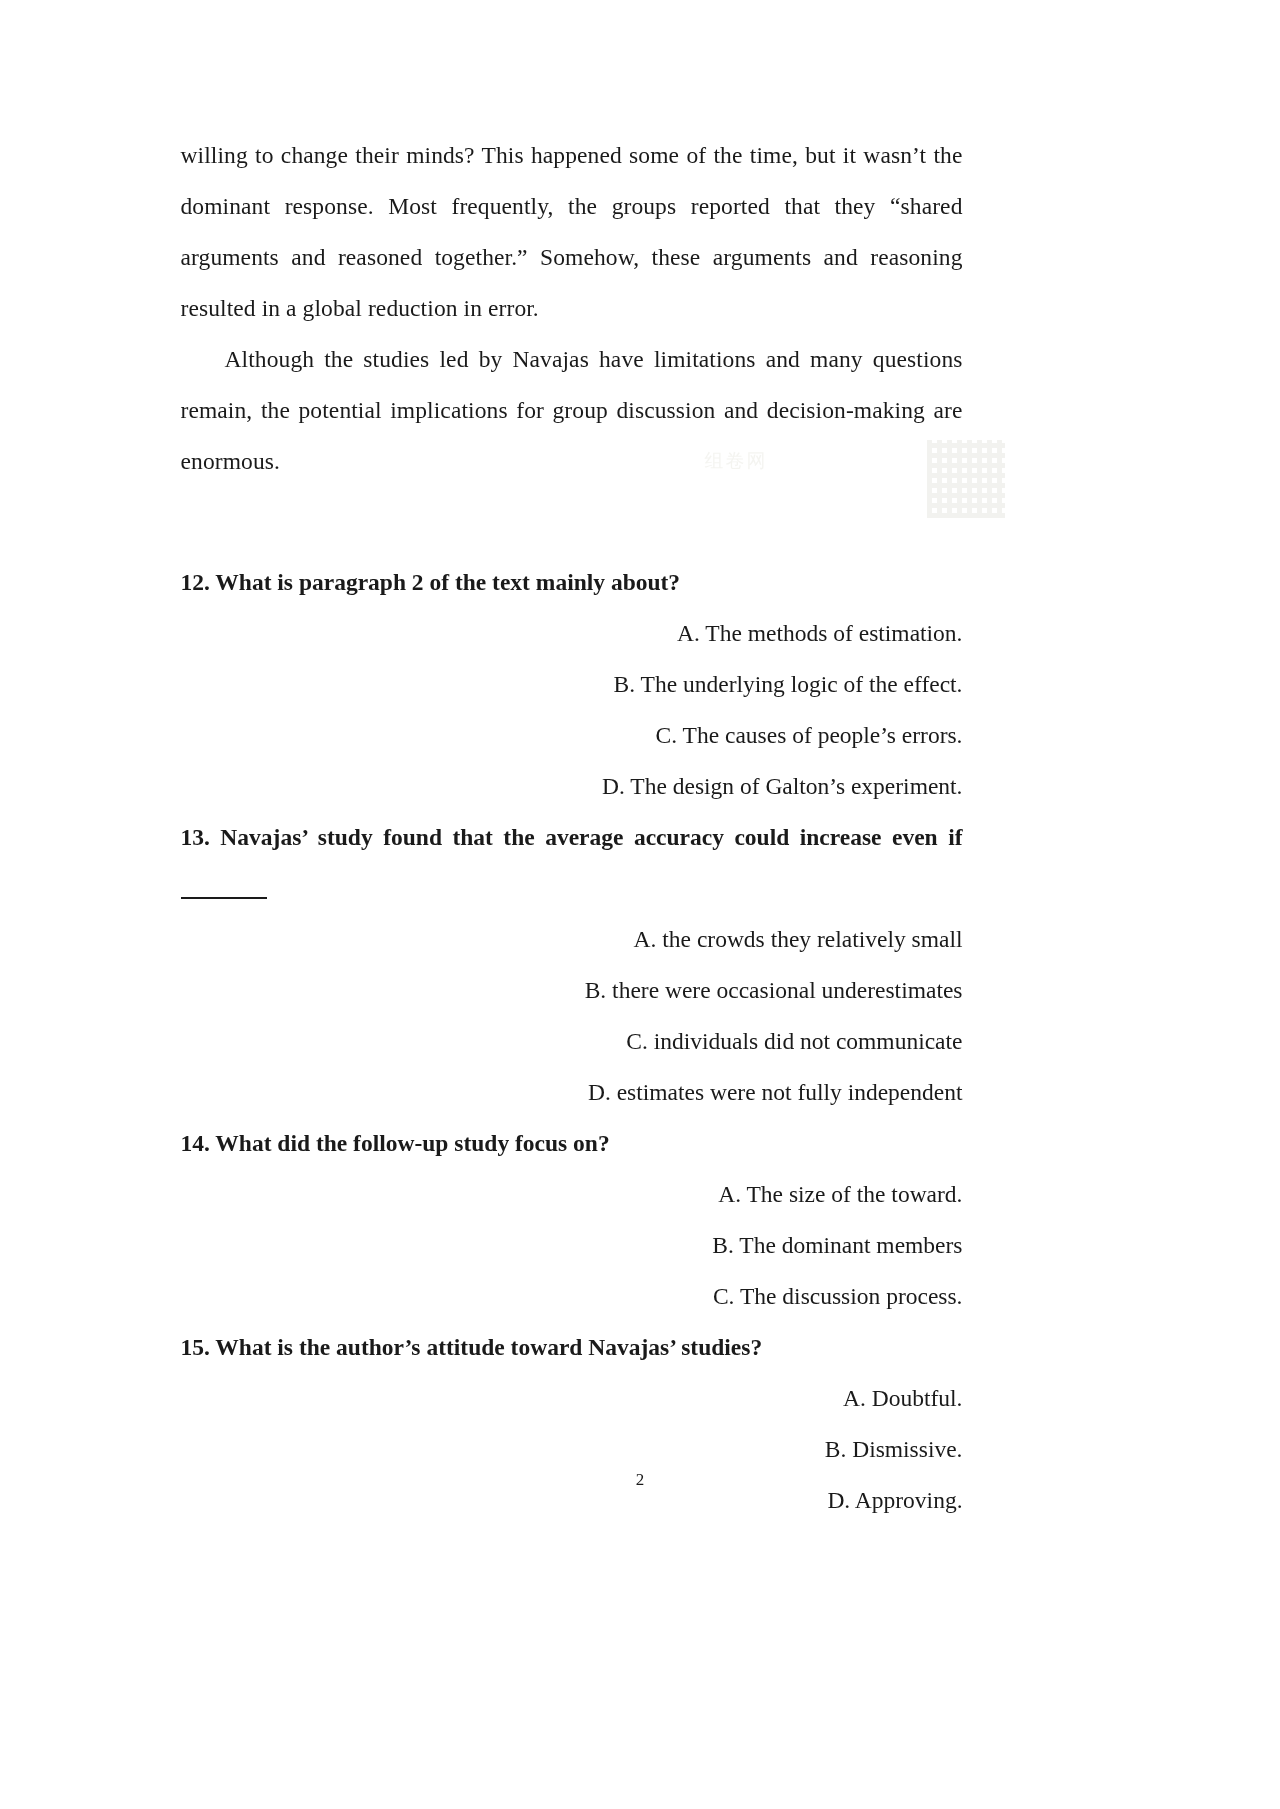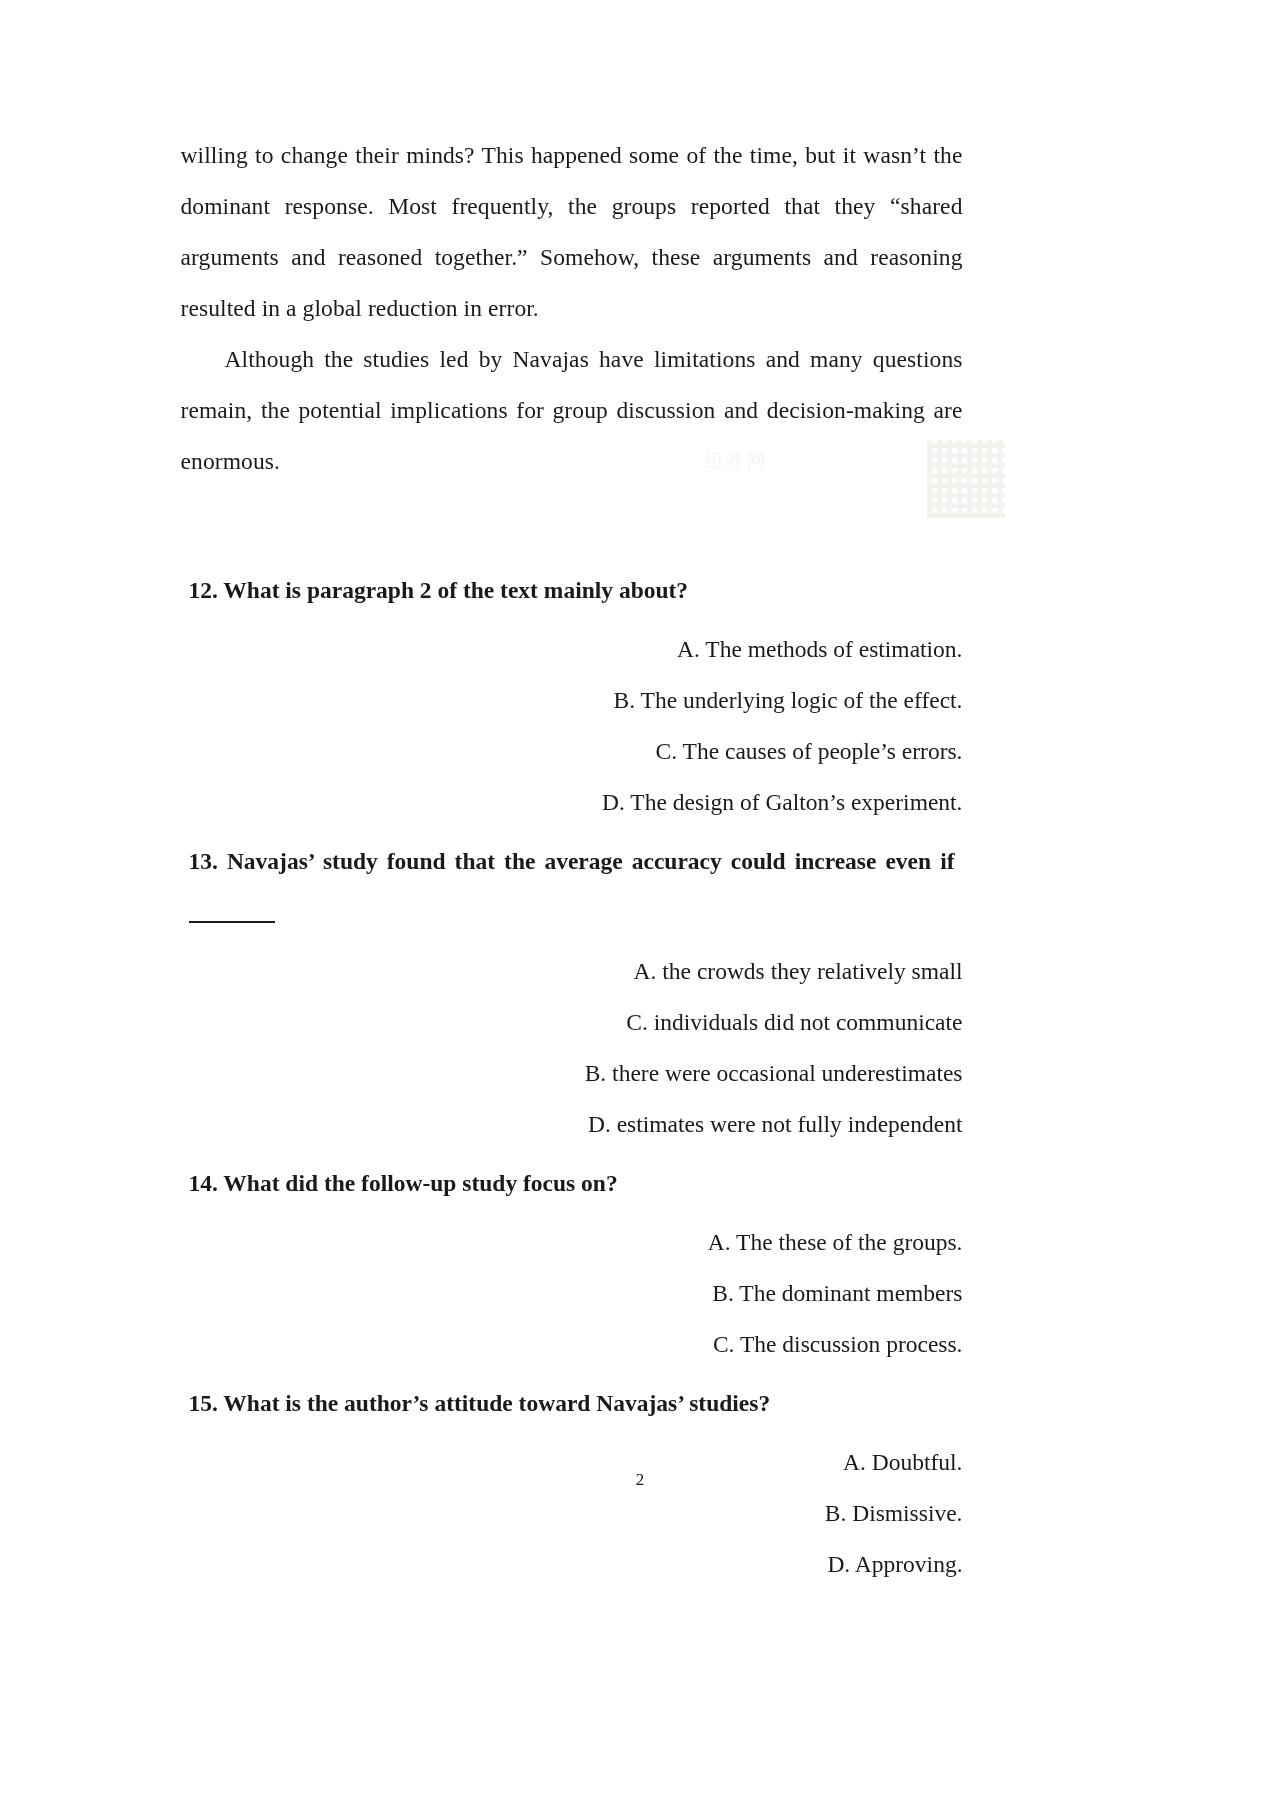--- a/index.html
+++ b/index.html
@@ -36,21 +36,21 @@
   p.body-para.indent {
     text-indent: 44px;
   }
   .spacer-lg {
     height: 70px;
   }
   .q-block {
     margin: 0;
   }
   .q-stem {
-    margin: 8px;
+    margin: 0;
     font-size: 23.5px;
     line-height: 51px;
     font-weight: bold;
     text-align: justify;
     text-align-last: left;
   }
   .q-stem.justified {
     text-align: justify;
   }
   .q-stem .blank {
@@ -127,28 +127,28 @@
       <p class="q-stem">12. What is paragraph 2 of the text mainly about?</p>
       <p class="opt">A. The methods of estimation.</p>
       <p class="opt">B. The underlying logic of the effect.</p>
       <p class="opt">C. The causes of people’s errors.</p>
       <p class="opt">D. The design of Galton’s experiment.</p>
     </div>
 
     <div class="q-block">
       <p class="q-stem justified"><span>13. Navajas’ study found that the average accuracy could increase even if</span><span class="blank"></span></p>
       <p class="opt">A. the crowds they relatively small</p>
+      <p class="opt">B. there were occasional underestimates</p>
       <p class="opt">C. individuals did not communicate</p>
-      <p class="opt">B. there were occasional underestimates</p>
       <p class="opt">D. estimates were not fully independent</p>
     </div>
 
     <div class="q-block">
       <p class="q-stem">14. What did the follow-up study focus on?</p>
-      <p class="opt">A. The these of the groups.</p>
+      <p class="opt">A. The size of the toward.</p>
       <p class="opt">B. The dominant members</p>
       <p class="opt">C. The discussion process.</p>
     </div>
 
     <div class="q-block">
       <p class="q-stem">15. What is the author’s attitude toward Navajas’ studies?</p>
       <p class="opt">A. Doubtful.</p>
       <p class="opt">B. Dismissive.</p>
       <p class="opt">D. Approving.</p>
     </div>

